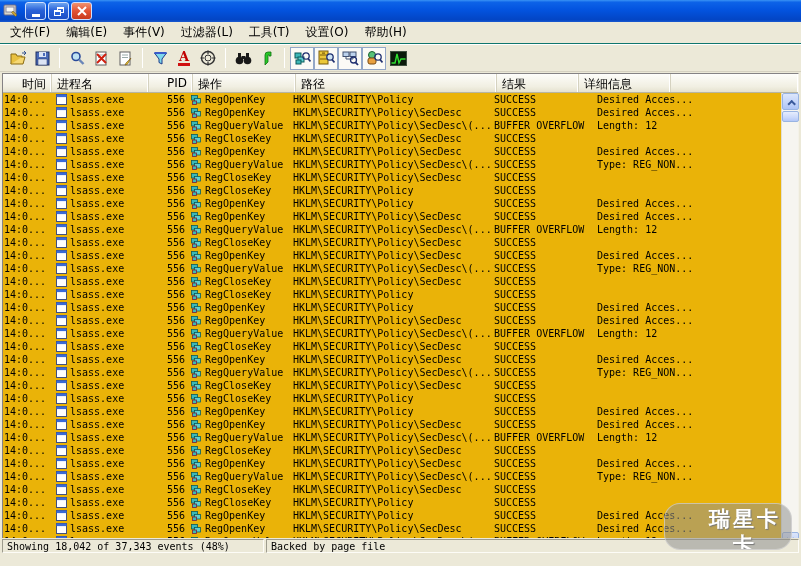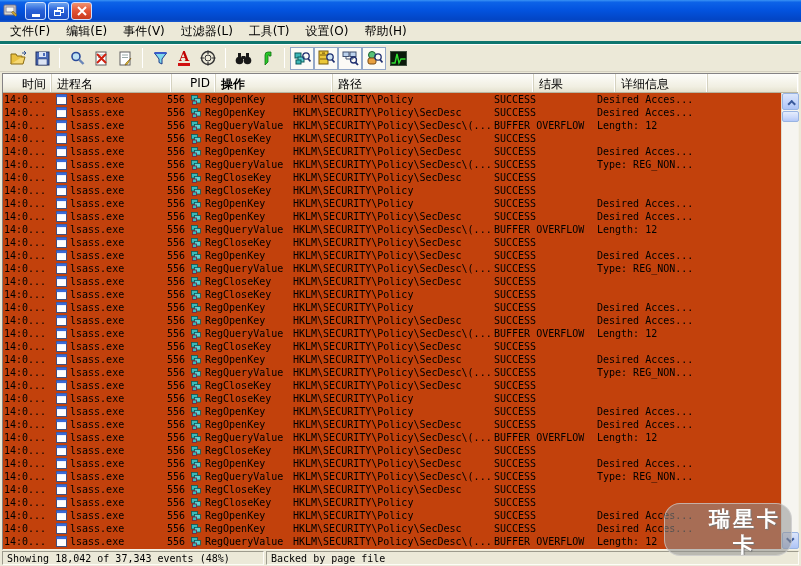--- a/index.html
+++ b/index.html
@@ -35,47 +35,47 @@
   .glyph-min { width: 8px; height: 3px; background: #fff; margin-top: 8px; }
   .glyph-restore { position: relative; width: 10px; height: 9px; }
   .glyph-restore .r1 { position: absolute; right: 0; top: 0; width: 7px; height: 6px; border: 1px solid #fff; border-top-width: 2px; }
   .glyph-restore .r2 { position: absolute; left: 0; bottom: 0; width: 7px; height: 6px; border: 1px solid #fff; border-top-width: 2px; background: #2a62d8; }
 
   
   .menubar {
     height: 22px; display: flex; align-items: center;
     padding-left: 2px; font-size: 12px;
     font-family: "DejaVu Sans", "Liberation Sans", sans-serif;
-    border-bottom: 3px solid #0f766e;
+    border-bottom: 1px solid #0f766e;
   }
   .menu-item { padding: 3px 8px; white-space: nowrap; cursor: default; }
 
   
   .toolbar {
     height: 28px; display: flex; align-items: center;
     padding: 2px 6px; border-top: 1px solid #fff;
     border-bottom: 1px solid #d4d0c0;
   }
   .tb-btn { width: 24px; height: 23px; display: flex; align-items: center; justify-content: center; border: 1px solid transparent; }
   .tb-btn.pressed { background: #fbfaf6; border: 1px solid #93a7c8; }
   .tb-sep { width: 1px; height: 20px; background: #c2bfae; border-right: 1px solid #fff; margin: 0 5px; }
   .hl-a { font-family: "DejaVu Serif", serif; font-weight: bold; font-size: 13px; color: #c00000; border-bottom: 3px solid #d01010; line-height: 12px; padding: 0 1px; }
 
   
   .listview {
     position: absolute; left: 2px; right: 2px; top: 73px; height: 477px;
-    background: #c2410c;
+    background: #eab308;
     border: 1px solid; border-color: #848284 #f4f2e8 #f4f2e8 #848284;
   }
   .lv-header { display: flex; height: 19px; background: linear-gradient(180deg,#fdfdfa 0%,#f1efe2 70%,#e5e2d0 100%); border-bottom: 1px solid #b8b5a1; font-size: 12px; font-family: "DejaVu Sans","Liberation Sans",sans-serif; }
   .hcell { padding: 2px 5px; border-right: 1px solid #d5d2c0; box-shadow: inset -1px 0 0 #fff; white-space: nowrap; overflow: hidden; flex: none; }
   .hc-time   { width: 49px; text-align: right; }
-  .hc-proc   { width: 120px; }
+  .hc-proc   { width: 97px; }
   .hc-pid    { width: 44px; text-align: right; }
-  .hc-op     { width: 117px; font-weight: bold; }
+  .hc-op     { width: 103px; }
   .hc-path   { width: 201px; }
   .hc-result { width: 82px; }
   .hc-detail { width: 92px; }
   .hc-extra  { flex: 1; border-right: none; }
 
   .rows { position: absolute; left: 0; right: 17px; top: 19px; bottom: 0; overflow: hidden; }
   .row { display: flex; height: 13px; line-height: 13px; font-size: 10px; white-space: nowrap; color: #000; }
   .cell { overflow: hidden; flex: none; }
   .c-time   { width: 49px; padding-left: 1px; }
   .c-proc   { width: 100px; display: flex; align-items: center; gap: 3px; padding-left: 4px; }
@@ -100,34 +100,34 @@
   .chev.u { transform: rotate(-45deg) translate(-1px,2px); }
   .chev.d { transform: rotate(135deg) translate(-1px,2px); }
   .sthumb {
     position: absolute; left: 0; top: 18px; width: 17px; height: 11px;
     background: linear-gradient(180deg,#e6edfd 0%,#cbd9fb 60%,#b4c8f8 100%);
     border: 1px solid #99b4e2; border-radius: 2px;
   }
 
   
   .statusbar {
-    position: absolute; left: 0; right: 0; bottom: 0; height: 16px;
+    position: absolute; left: 0; right: 0; bottom: 12px; height: 16px;
     display: flex; gap: 2px; padding: 1px 2px;
     font-size: 10px; background: #ECE9D8; align-items: stretch;
   }
   .scell {
     border: 1px solid; border-color: #9d9b8d #fdfcf7 #fdfcf7 #9d9b8d;
     padding: 1px 4px; white-space: nowrap; overflow: hidden;
   }
   .scell.one { width: 262px; flex: none; }
   .scell.two { flex: 1; }
 
   
   .watermark {
-    position: absolute; right: 9px; bottom: 10px; width: 128px; height: 53px;
+    position: absolute; right: 9px; bottom: 16px; width: 128px; height: 47px;
     background: rgba(145,145,145,0.55);
     border: 1px solid rgba(220,220,220,0.6);
     border-radius: 16px; z-index: 50;
     text-align: center; overflow: hidden; padding-left: 34px;
   }
   .wm-1 {
     font-family: "DejaVu Sans","Liberation Sans",sans-serif;
     font-size: 21px; font-weight: bold; color: #fff;
     letter-spacing: 3px; line-height: 26px; margin-top: 2px;
     text-shadow: 1px 1px 1px #777;

